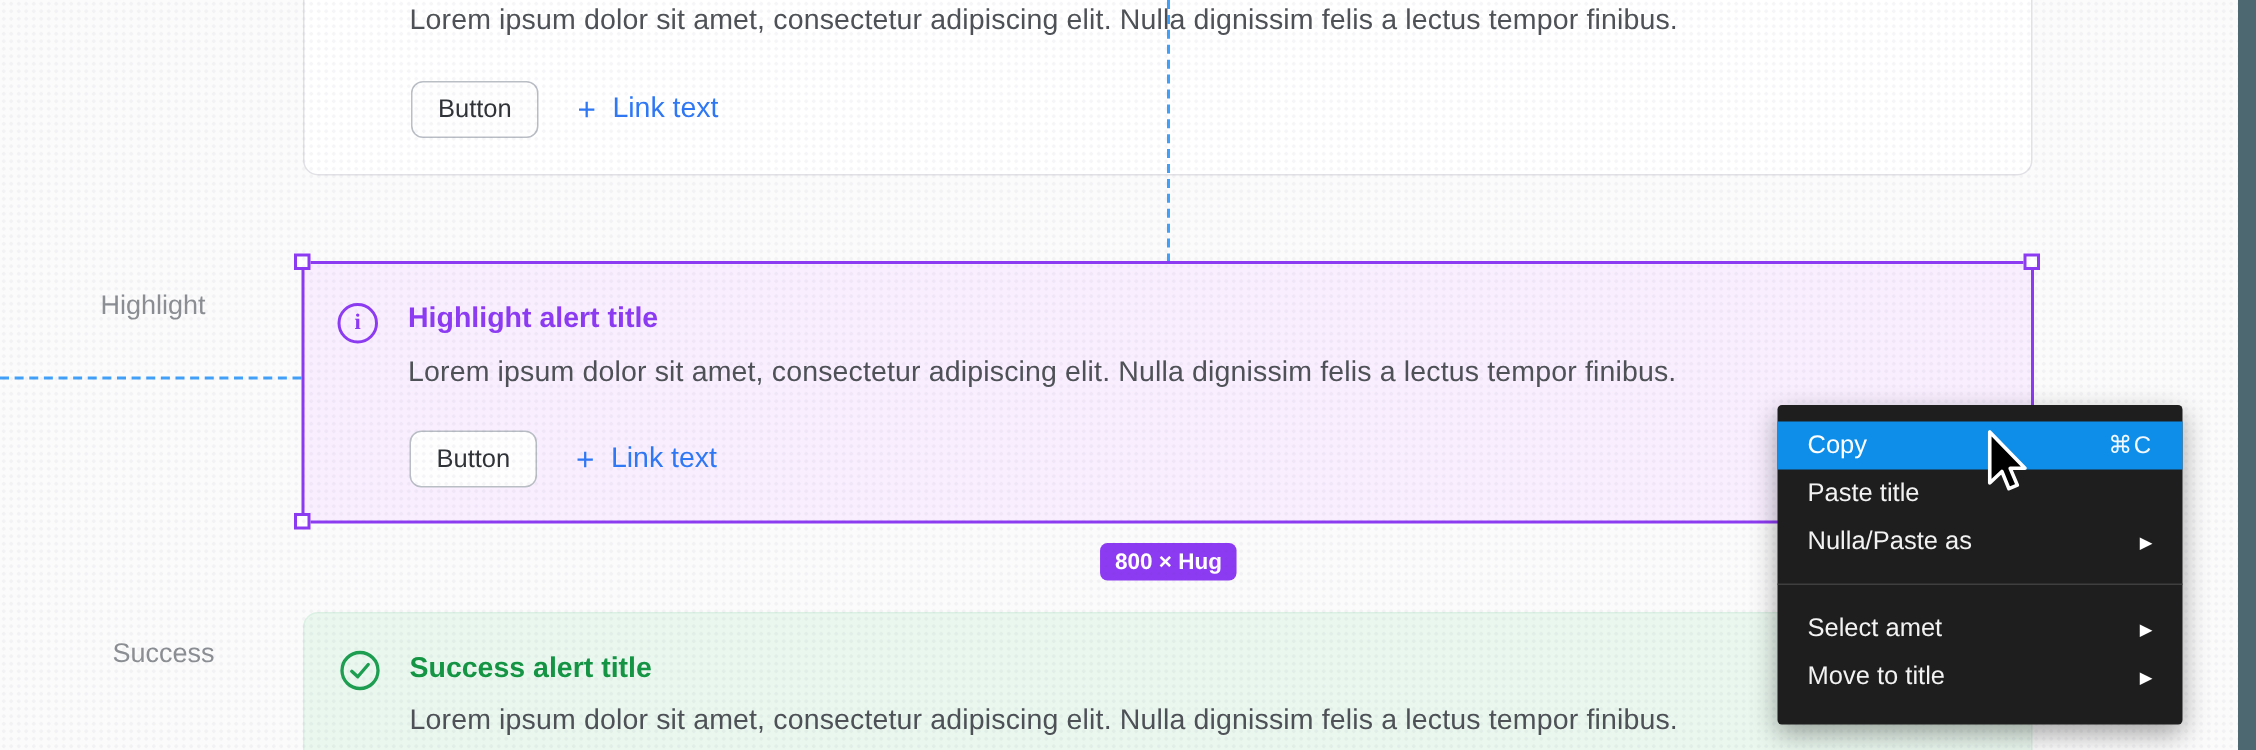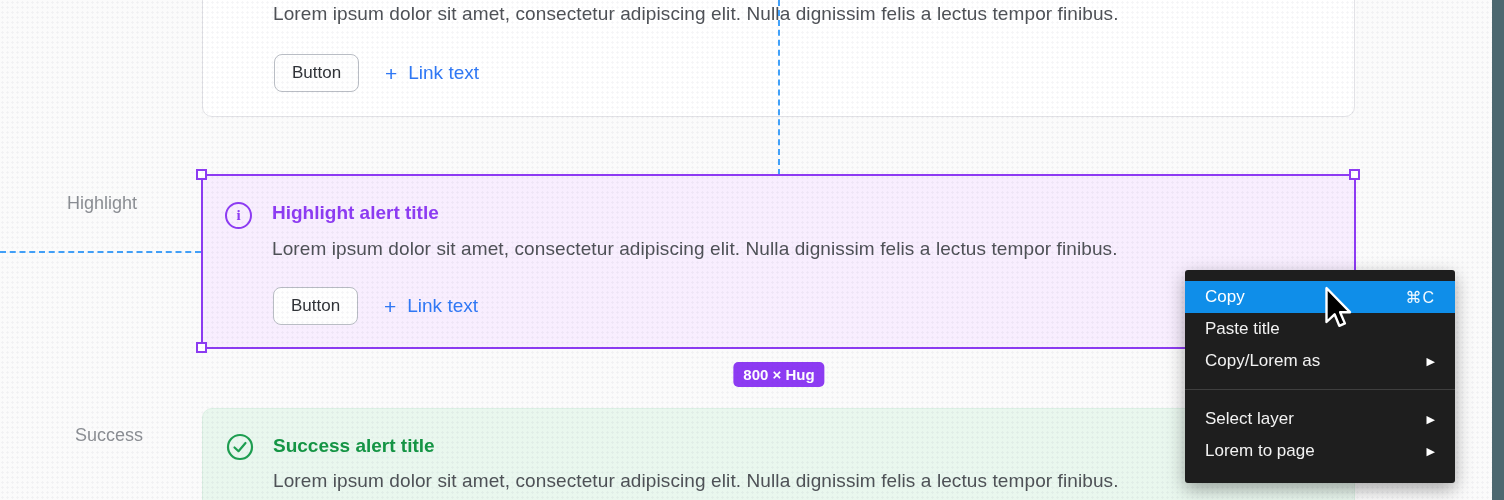--- a/index.html
+++ b/index.html
@@ -164,30 +164,30 @@
   <div class="context-menu">
     <div class="menu-row highlighted">
       <span>Copy</span>
       <span class="menu-shortcut">⌘C</span>
     </div>
     <div class="menu-row">
       <span>Paste title</span>
       <span class="menu-shortcut"></span>
     </div>
     <div class="menu-row">
-      <span>Copy/Lorem as</span>
+      <span>Nulla/Paste as</span>
       <span class="menu-arrow">▶</span>
     </div>
     <div class="menu-separator"></div>
     <div class="menu-row">
-      <span>Select layer</span>
+      <span>Select amet</span>
       <span class="menu-arrow">▶</span>
     </div>
     <div class="menu-row">
-      <span>Lorem to page</span>
+      <span>Move to title</span>
       <span class="menu-arrow">▶</span>
     </div>
   </div>
 
   <svg class="cursor" width="28" height="46" viewBox="0 0 28 46">
     <path d="M2.5 2 L2.5 36 L10.6 28.3 L15.3 39.8 L20.9 37.4 L16.1 26.2 L26 26.2 Z" fill="#000000" stroke="#ffffff" stroke-width="2.4" stroke-linejoin="round"></path>
   </svg>
 
   <div class="side-strip"></div>
 

